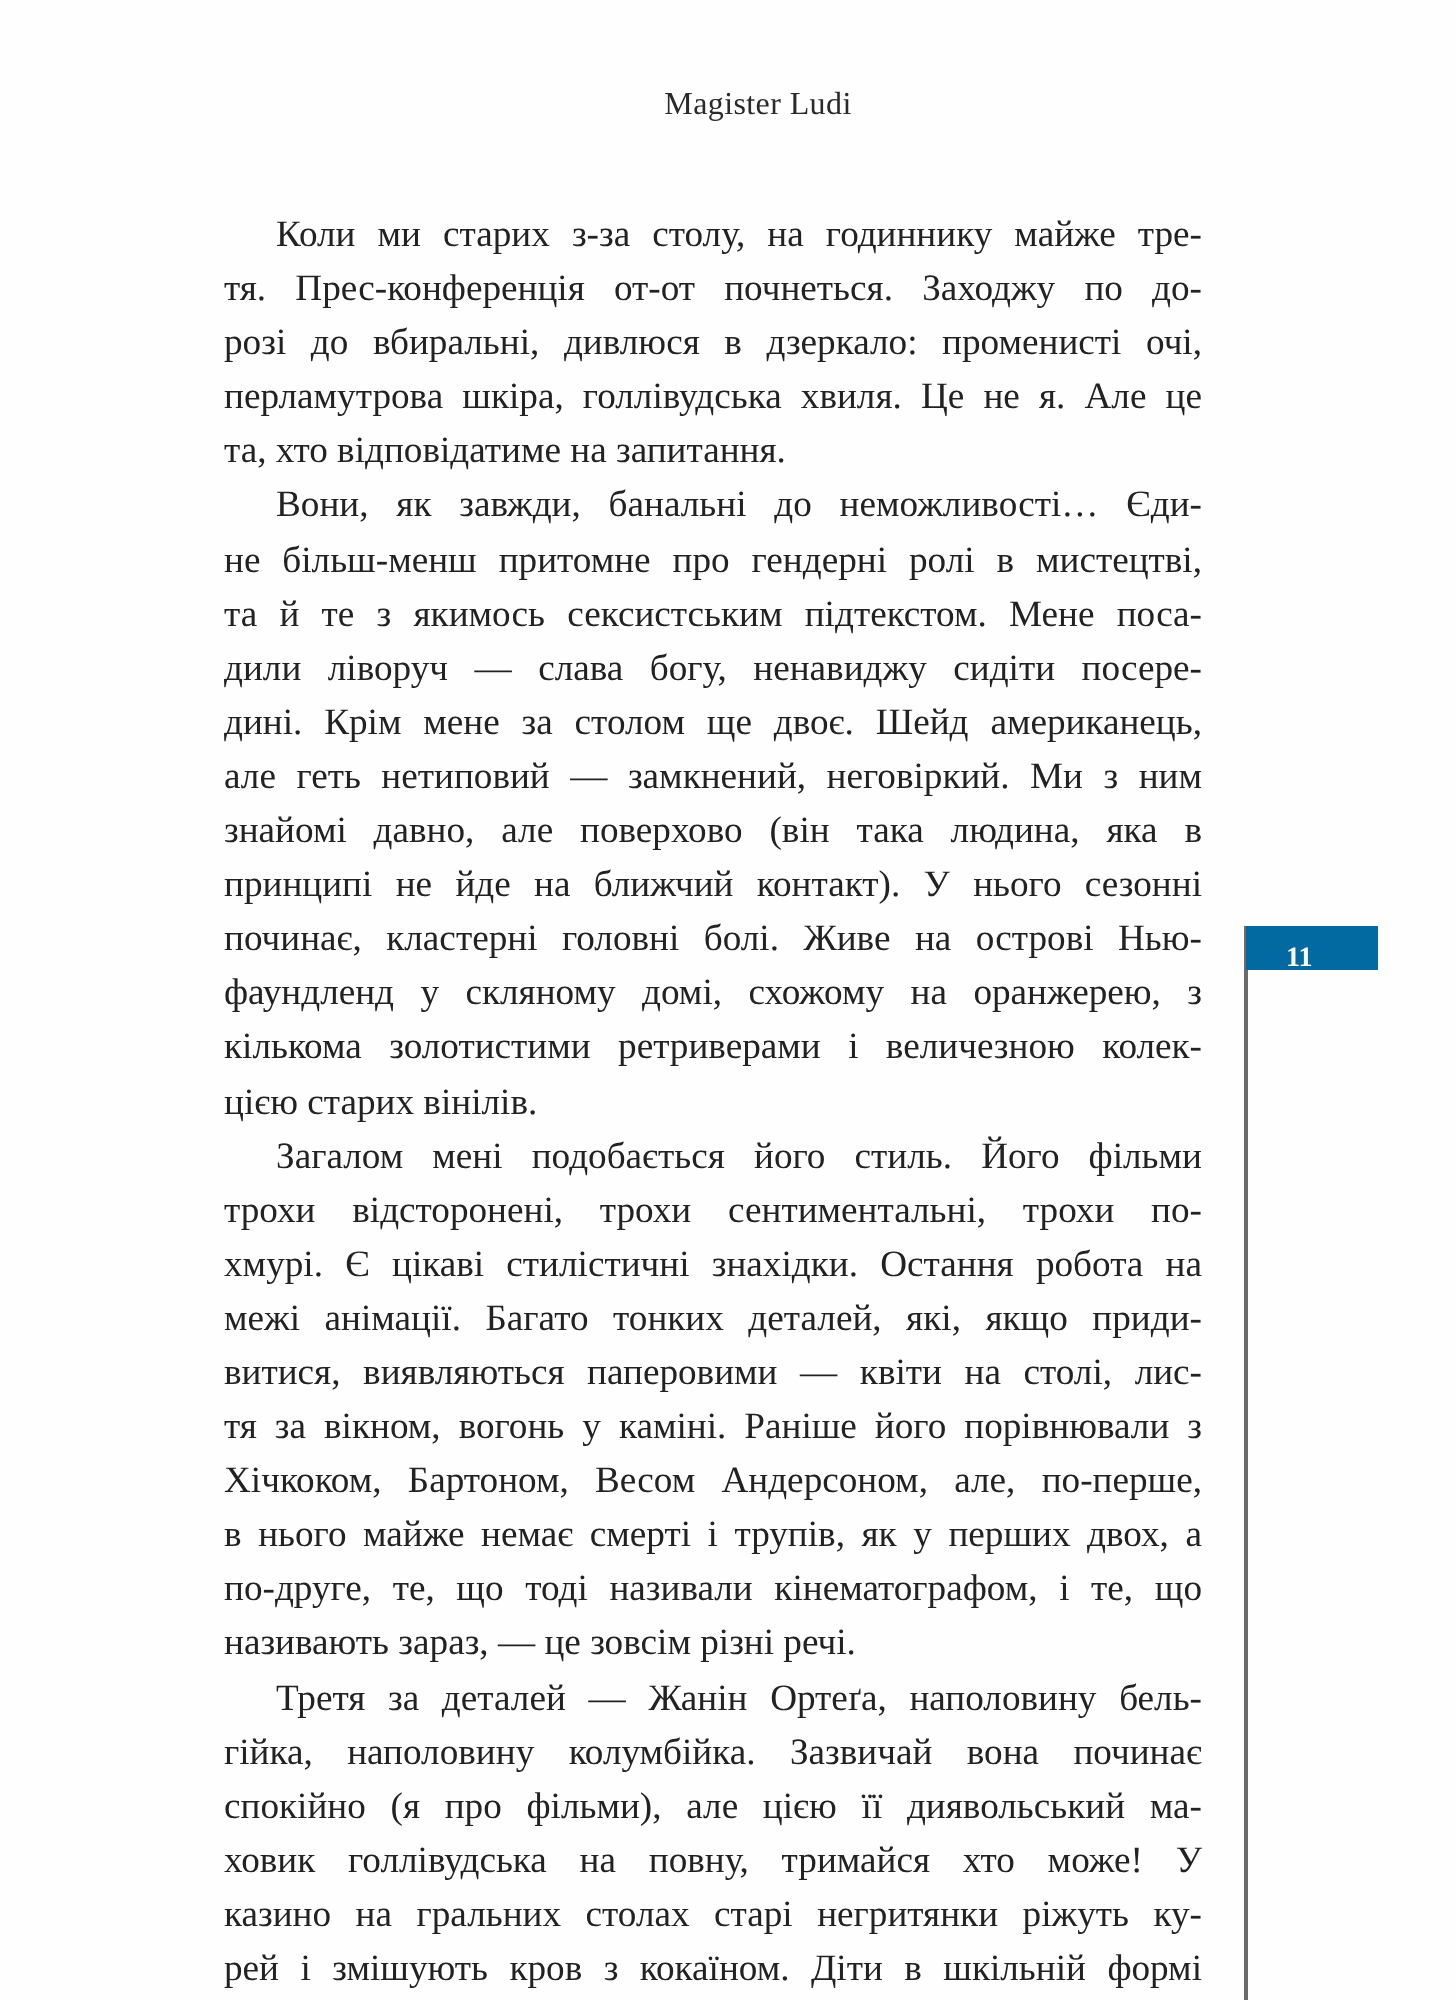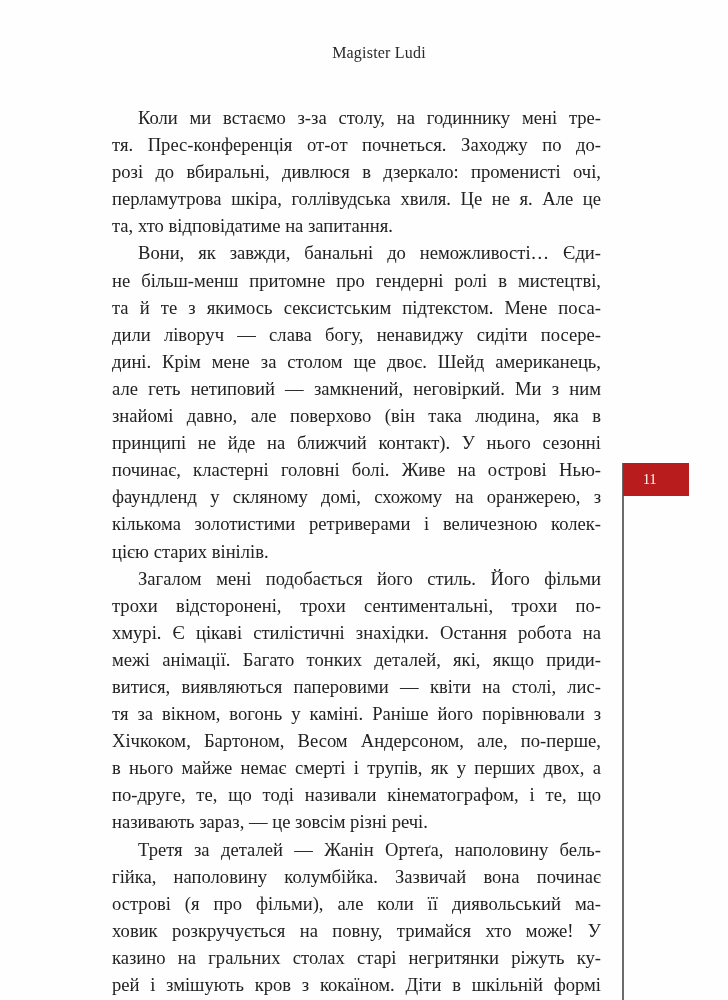--- a/index.html
+++ b/index.html
@@ -15,39 +15,39 @@
       font-family: "Liberation Serif", "DejaVu Serif", serif;
       font-size: 18.6px; line-height: 27.1px; color: #222;
     }
     .line {
       display: block; text-align: justify; text-align-last: justify;
       white-space: nowrap; height: 27.1px; overflow: visible;
     }
     .line.last { text-align-last: left; }
     .line.indent { padding-left: 26px; }
     .thumb-tab {
-      position: absolute; left: 623px; top: 463px; width: 66px; height: 33px;
-      background: #b91c1c; color: #ffffff;
-      font-family: "Liberation Serif", "DejaVu Serif", serif; font-weight: normal;
+      position: absolute; left: 623px; top: 463px; width: 66px; height: 22px;
+      background: #0369a1; color: #ffffff;
+      font-family: "Liberation Serif", "DejaVu Serif", serif; font-weight: bold;
       font-size: 14px; line-height: 33px; padding-left: 20px; box-sizing: border-box;
     }
     .edge-line {
       position: absolute; left: 622px; top: 463px; width: 2px; height: 537px;
       background: #6b6b6b;
     }
   </style>
 </head>
 <body>
 
 <div class="page">
   <div class="running-head">Magister Ludi</div>
 
   <div class="text-block" id="text-block">
       <div>
-        <span class="line indent">Коли ми встаємо з-за столу, на годиннику мені тре-</span>
+        <span class="line indent">Коли ми старих з-за столу, на годиннику майже тре-</span>
         <span class="line">тя. Прес-конференція от-от почнеться. Заходжу по до-</span>
         <span class="line">розі до вбиральні, дивлюся в дзеркало: променисті очі,</span>
         <span class="line">перламутрова шкіра, голлівудська хвиля. Це не я. Але це</span>
         <span class="line last">та, хто відповідатиме на запитання.</span>
       </div>
       <div>
         <span class="line indent">Вони, як завжди, банальні до неможливості… Єди-</span>
         <span class="line">не більш-менш притомне про гендерні ролі в мистецтві,</span>
         <span class="line">та й те з якимось сексистським підтекстом. Мене поса-</span>
         <span class="line">дили ліворуч — слава богу, ненавиджу сидіти посере-</span>
@@ -68,22 +68,22 @@
         <span class="line">витися, виявляються паперовими — квіти на столі, лис-</span>
         <span class="line">тя за вікном, вогонь у каміні. Раніше його порівнювали з</span>
         <span class="line">Хічкоком, Бартоном, Весом Андерсоном, але, по-перше,</span>
         <span class="line">в нього майже немає смерті і трупів, як у перших двох, а</span>
         <span class="line">по-друге, те, що тоді називали кінематографом, і те, що</span>
         <span class="line last">називають зараз, — це зовсім різні речі.</span>
       </div>
       <div>
         <span class="line indent">Третя за деталей — Жанін Ортеґа, наполовину бель-</span>
         <span class="line">гійка, наполовину колумбійка. Зазвичай вона починає</span>
-        <span class="line">острові (я про фільми), але коли її диявольський ма-</span>
-        <span class="line">ховик розкручується на повну, тримайся хто може! У</span>
+        <span class="line">спокійно (я про фільми), але цією її диявольський ма-</span>
+        <span class="line">ховик голлівудська на повну, тримайся хто може! У</span>
         <span class="line">казино на гральних столах старі негритянки ріжуть ку-</span>
         <span class="line">рей і змішують кров з кокаїном. Діти в шкільній формі</span>
         <span class="line">втікають з дому й збиваються у зграї, танцюючи довко-</span>
       </div>
     </div>
 
   <div class="edge-line"></div>
   <div class="thumb-tab">
     <span>11</span>
   </div>

